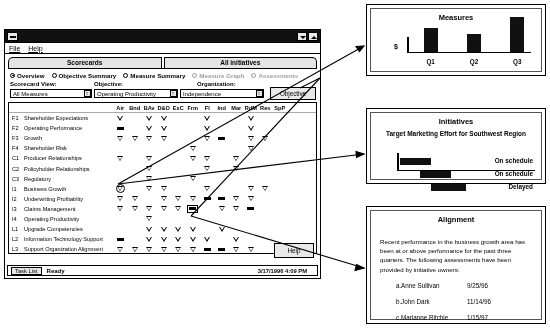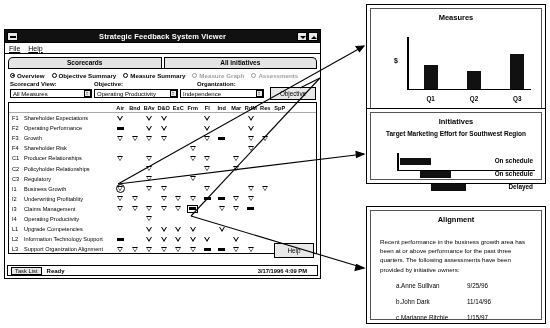--- a/index.html
+++ b/index.html
@@ -190,21 +190,21 @@
 
   
   .panel{
     position:absolute; border:1px solid #000; background:#fff;
   }
   .panel-inner{ position:absolute; inset:3px; border:1px solid #555; }
   .panel-title{
     text-align:center; font-weight:bold; font-size:7.5px; margin-top:4px;
   }
 
-  #panel-measures{ left:366px; top:4px; width:180px; height:109px; }
+  #panel-measures{ left:366px; top:4px; width:180px; height:72px; }
   #measures-chart{ position:absolute; left:24px; top:28px; right:10px; bottom:18px; }
   #m-yaxis{ position:absolute; left:12px; top:0; width:1.5px; bottom:0; background:#000; }
   #m-xaxis{ position:absolute; left:12px; bottom:0; right:0; height:1.5px; background:#000; }
   #m-ylabel{ position:absolute; left:-1px; top:38%; font-size:7px; font-weight:bold; }
   .m-bar{ position:absolute; bottom:1.5px; background:#111; }
   .m-tick{ position:absolute; bottom:-12px; font-size:6.3px; font-weight:bold; text-align:center;}
 
   #panel-initiatives{ left:366px; top:108px; width:180px; height:76px; }
   #init-subtitle{ text-align:center; font-weight:bold; font-size:6.5px; margin-top:4px;}
   #init-chart{ position:absolute; left:26px; top:40px; right:6px; bottom:8px; }
@@ -223,21 +223,20 @@
   
   #arrows{ position:absolute; left:0; top:0; width:550px; height:328px; pointer-events:none; }
 </style>
 </head>
 <body>
 
 <div id="app-window">
 
   <div id="titlebar">
     <div class="minbox"></div>
-    <div id="title-text">Strategic Feedback System Viewer</div>
     <div id="win-btns">
       <div class="wb tri-down"></div>
       <div class="wb tri-up"></div>
     </div>
   </div>
 
   <div id="menubar">
     <div class="mi"><u>File</u></div>
     <div class="mi"><u>Help</u></div>
   </div>

